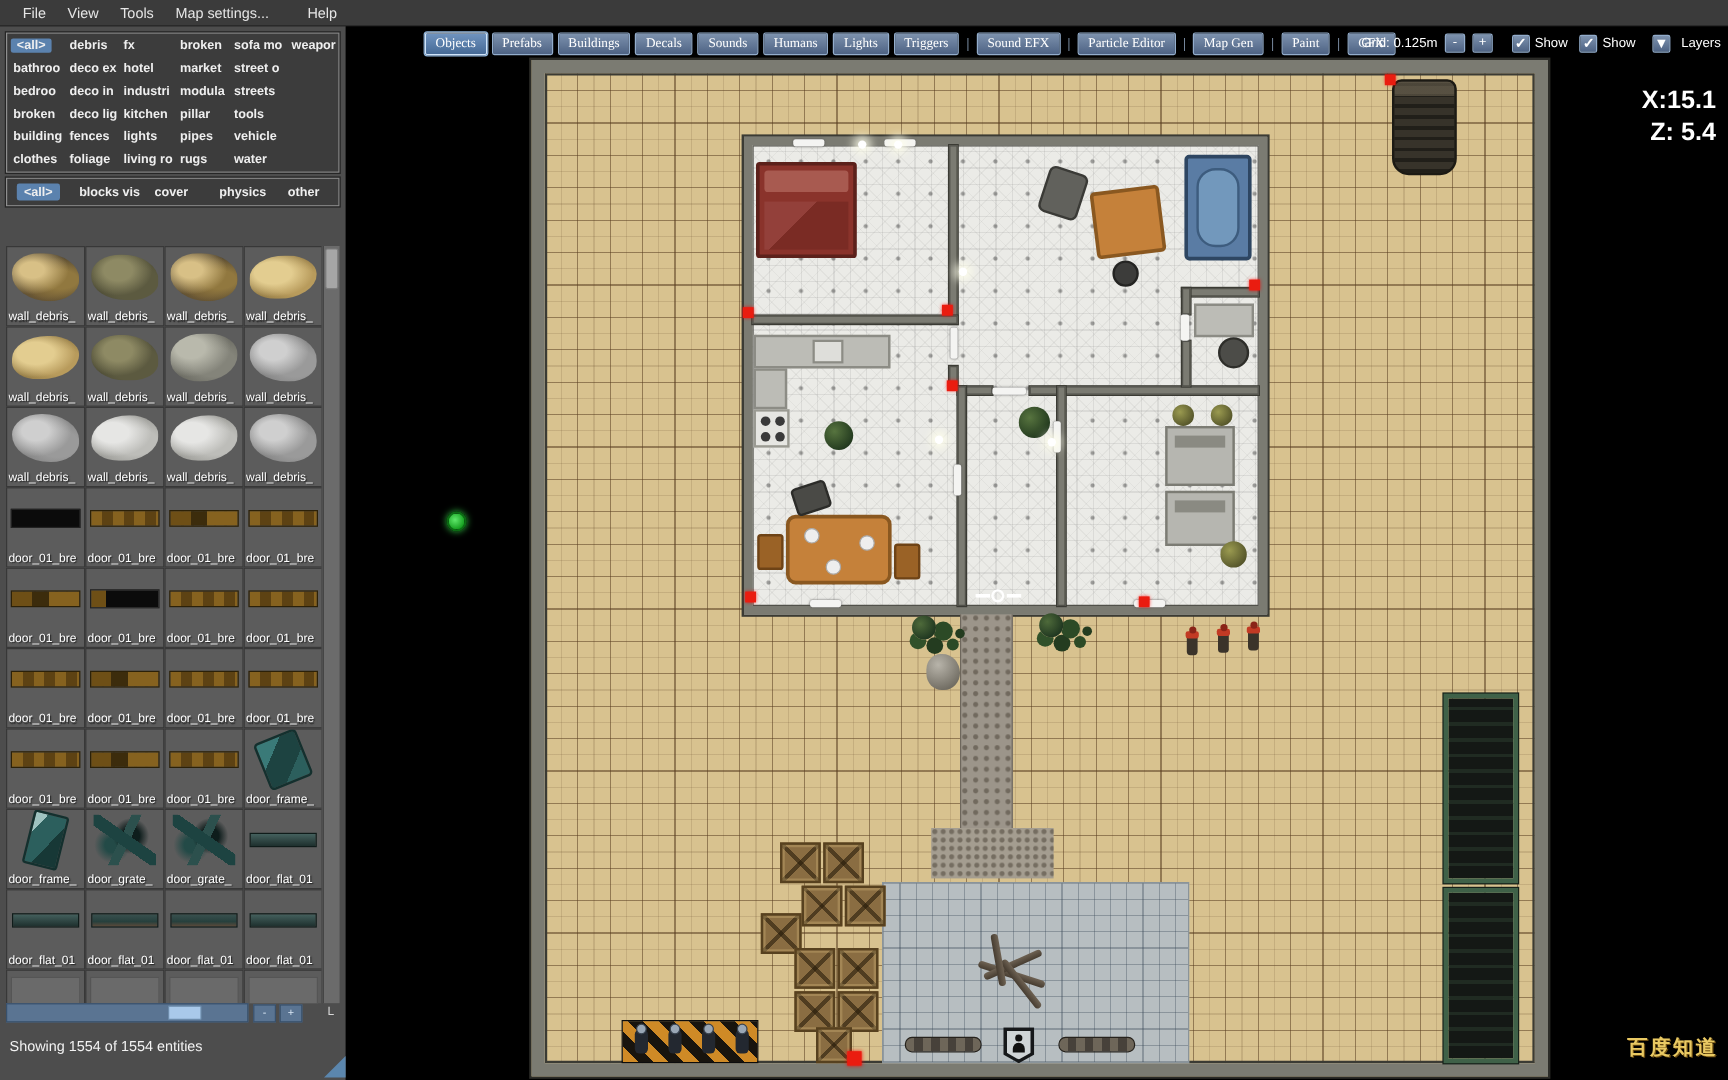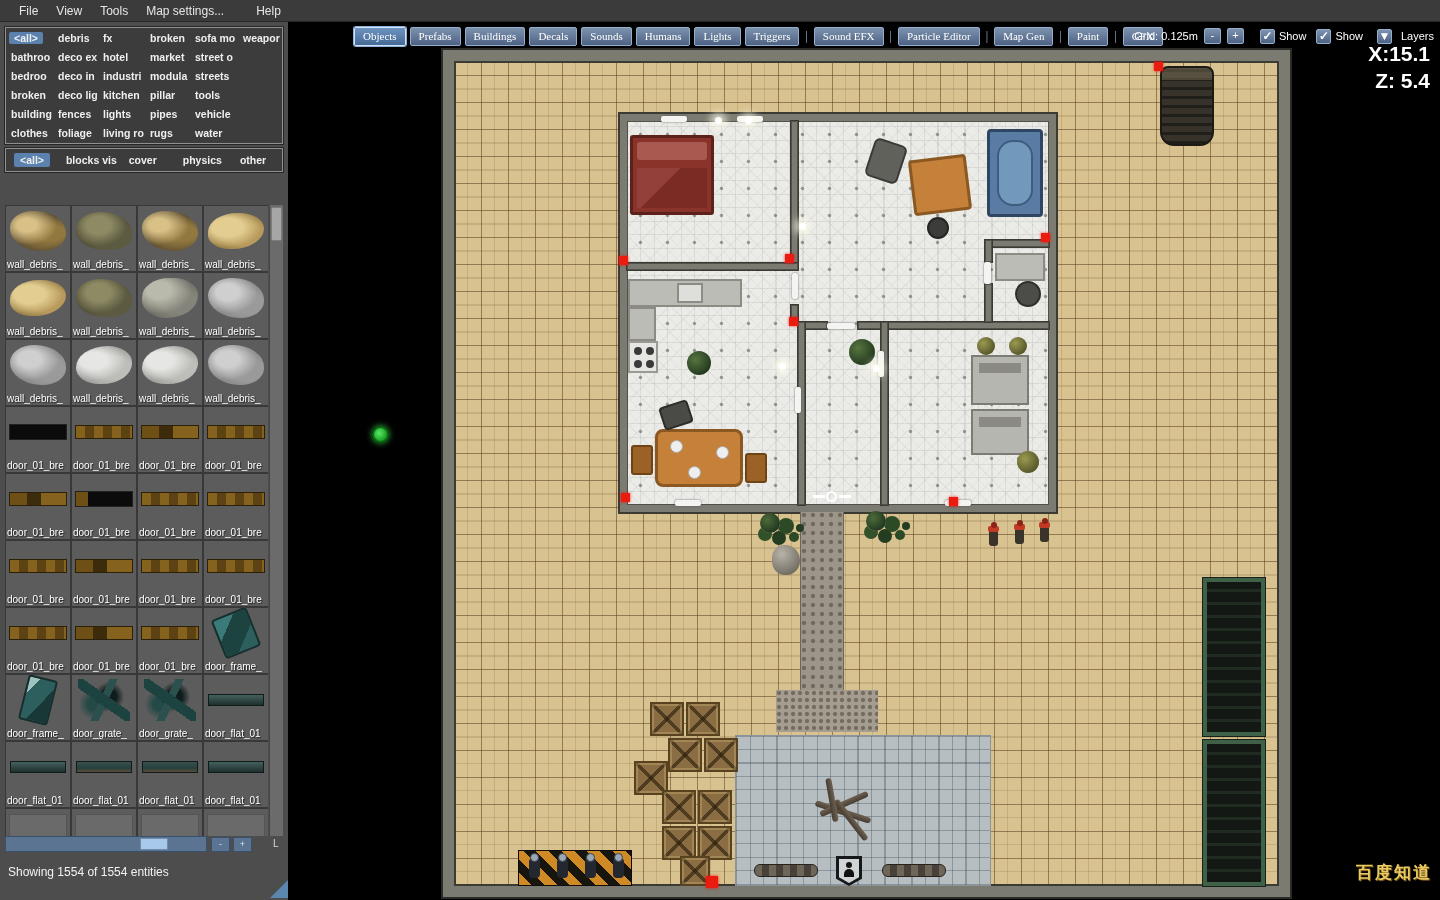--- a/index.html
+++ b/index.html
@@ -238,21 +238,21 @@
             clip-path:polygon(50% 100%, 0 76%, 0 0, 100% 0, 100% 76%); background:#cfd4d6; }
   #shield .head { position:absolute; left:10px; top:6px; width:6px; height:6px; border-radius:50%; background:#111; }
   #shield .torso { position:absolute; left:8px; top:13px; width:10px; height:8px;
                    border-radius:5px 5px 0 0; background:#111; }
   .container-green { position:absolute; width:62px; border:4px solid #3f6148; box-shadow:0 0 0 1px #16211a;
             background:repeating-linear-gradient(0deg,#141815 0 10px,#202b22 10px 13px); }
   #origin-gizmo { position:absolute; left:372px; top:426px; width:17px; height:17px; border-radius:50%;
             background:radial-gradient(circle at 40% 40%, #5ee86a, #18a022 70%); border:2px solid #0c6a14;
             box-shadow:0 0 6px rgba(60,230,80,.8); }
 
-  #coords { position:absolute; right:10px; top:40px; text-align:right; font-weight:bold; color:#fff;
+  #coords { position:absolute; right:10px; top:70px; text-align:right; font-weight:bold; color:#fff;
             font-size:21px; line-height:27px; z-index:4; }
   #watermark { position:absolute; right:8px; bottom:16px; font-size:17px; font-weight:bold; color:#e9c963;
                text-shadow:1px 1px 0 #6e4f12; letter-spacing:2px; z-index:6; }
 </style>
 </head>
 <body>
 
 <div id="app">
 
   <div id="menubar">

